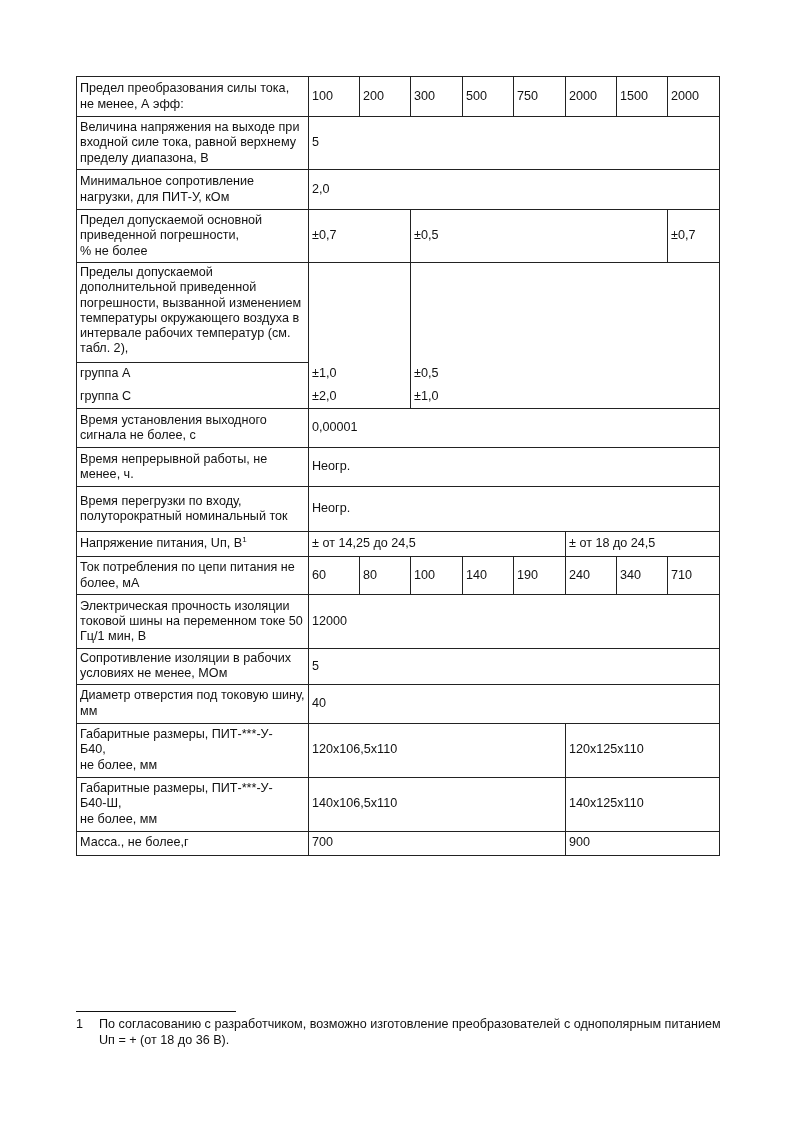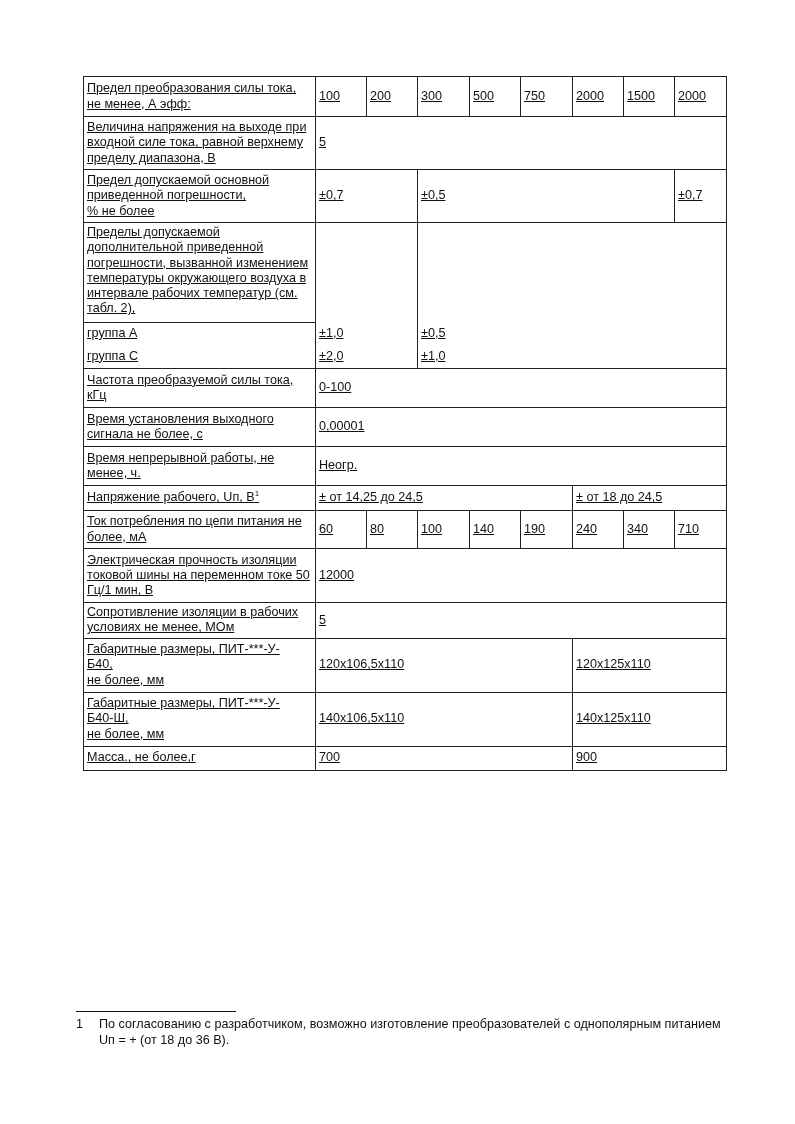--- a/index.html
+++ b/index.html
@@ -1,18 +1,18 @@
 <!DOCTYPE html>
 <html><head>
 <meta charset="utf-8">
 <style>
   html, body { margin:0; padding:0; background:#ffffff; }
   body { width:795px; height:1124px; position:relative; font-family:"Liberation Sans", sans-serif; color:#111; }
   .page { position:absolute; left:0; top:0; width:795px; height:1124px; }
-  table.spec { position:absolute; left:83px; top:76px; width:643px; border-collapse:collapse; table-layout:fixed; font-size:12.6px; line-height:15.3px;text-decoration:underline; }
+  table.spec { position:absolute; left:76px; top:76px; width:643px; border-collapse:collapse; table-layout:fixed; font-size:12.6px; line-height:15.3px; }
   table.spec td { border:1px solid #222; padding:2px 3px; vertical-align:middle; }
   table.spec td.lbl { text-align:left; }
   table.spec td.v { text-align:left; }
   .grp-row td.lbl { text-align:right; padding-right:8px; border-top:none; border-bottom:none; }
   .grp-row td.v { border-top:none; border-bottom:none; }
   .grp-row.last td { border-bottom:1px solid #222;margin-top:27px; }
   .desc-row td { border-bottom:none; }
   sup { font-size:8px; line-height:0; }
   .fn-line { position:absolute; left:76px; top:1011px; width:160px; border-top:1.5px solid #111; }
   .footnote { position:absolute; left:76px; top:1017px; width:650px; font-size:12.6px; line-height:15.5px; display:flex; }
@@ -44,20 +44,24 @@
     <td class="v">500</td>
     <td class="v">750</td>
     <td class="v">2000</td>
     <td class="v">1500</td>
     <td class="v">2000</td>
   </tr>
   <tr style="height:53px">
     <td class="lbl">Величина напряжения на выходе при входной силе тока, равной верхнему пределу диапазона, В</td>
     <td class="v" colspan="8">5</td>
   </tr>
+  <tr style="height:40px">
+    <td class="lbl">Минимальное сопротивление нагрузки, для ПИТ-У, кОм</td>
+    <td class="v" colspan="8">2,0</td>
+  </tr>
   <tr style="height:53px">
     <td class="lbl">
       <div>Предел допускаемой основной</div>
       <div>приведенной погрешности,</div>
       <div>% не более</div>
     </td>
     <td class="v" colspan="2">±0,7</td>
     <td class="v" colspan="5">±0,5</td>
     <td class="v">±0,7</td>
   </tr>
@@ -70,33 +74,33 @@
     <td class="lbl">группа А</td>
     <td class="v" colspan="2">±1,0</td>
     <td class="v" colspan="6">±0,5</td>
   </tr>
   <tr class="grp-row last" style="height:24px">
     <td class="lbl">группа С</td>
     <td class="v" colspan="2">±2,0</td>
     <td class="v" colspan="6">±1,0</td>
   </tr>
   <tr style="height:39px">
-    <td class="lbl">Частота преобразуемой силы тока, кГц</td>
-    <td class="v" colspan="8">0-100</td>
-  </tr>
-  <tr style="height:39px">
     <td class="lbl">Время установления выходного сигнала не более, с</td>
     <td class="v" colspan="8">0,00001</td>
   </tr>
   <tr style="height:39px">
     <td class="lbl">Время непрерывной работы, не менее, ч.</td>
     <td class="v" colspan="8">Неогр.</td>
   </tr>
+  <tr style="height:45px">
+    <td class="lbl">Время перегрузки по входу, полуторократный номинальный ток</td>
+    <td class="v" colspan="8">Неогр.</td>
+  </tr>
   <tr style="height:25px">
-    <td class="lbl"><span>Напряжение рабочего, Uп, В</span><sup>1</sup></td>
+    <td class="lbl"><span>Напряжение питания, Uп, В</span><sup>1</sup></td>
     <td class="v" colspan="5">± от 14,25 до 24,5</td>
     <td class="v" colspan="3">± от 18 до 24,5</td>
   </tr>
   <tr style="height:38px">
     <td class="lbl">Ток потребления по цепи питания не более, мА</td>
     <td class="v">60</td>
     <td class="v">80</td>
     <td class="v">100</td>
     <td class="v">140</td>
     <td class="v">190</td>
@@ -104,20 +108,24 @@
     <td class="v">340</td>
     <td class="v">710</td>
   </tr>
   <tr style="height:54px">
     <td class="lbl">Электрическая прочность изоляции токовой шины на переменном токе 50 Гц/1 мин, В</td>
     <td class="v" colspan="8">12000</td>
   </tr>
   <tr style="height:30px">
     <td class="lbl">Сопротивление изоляции в рабочих условиях не менее, МОм</td>
     <td class="v" colspan="8">5</td>
+  </tr>
+  <tr style="height:39px">
+    <td class="lbl">Диаметр отверстия под токовую шину, мм</td>
+    <td class="v" colspan="8">40</td>
   </tr>
   <tr style="height:54px">
     <td class="lbl">
       <div>Габаритные размеры, ПИТ-***-У-</div>
       <div>Б40,</div>
       <div>не более, мм</div>
     </td>
     <td class="v" colspan="5">120x106,5x110</td>
     <td class="v" colspan="3">120x125x110</td>
   </tr>

